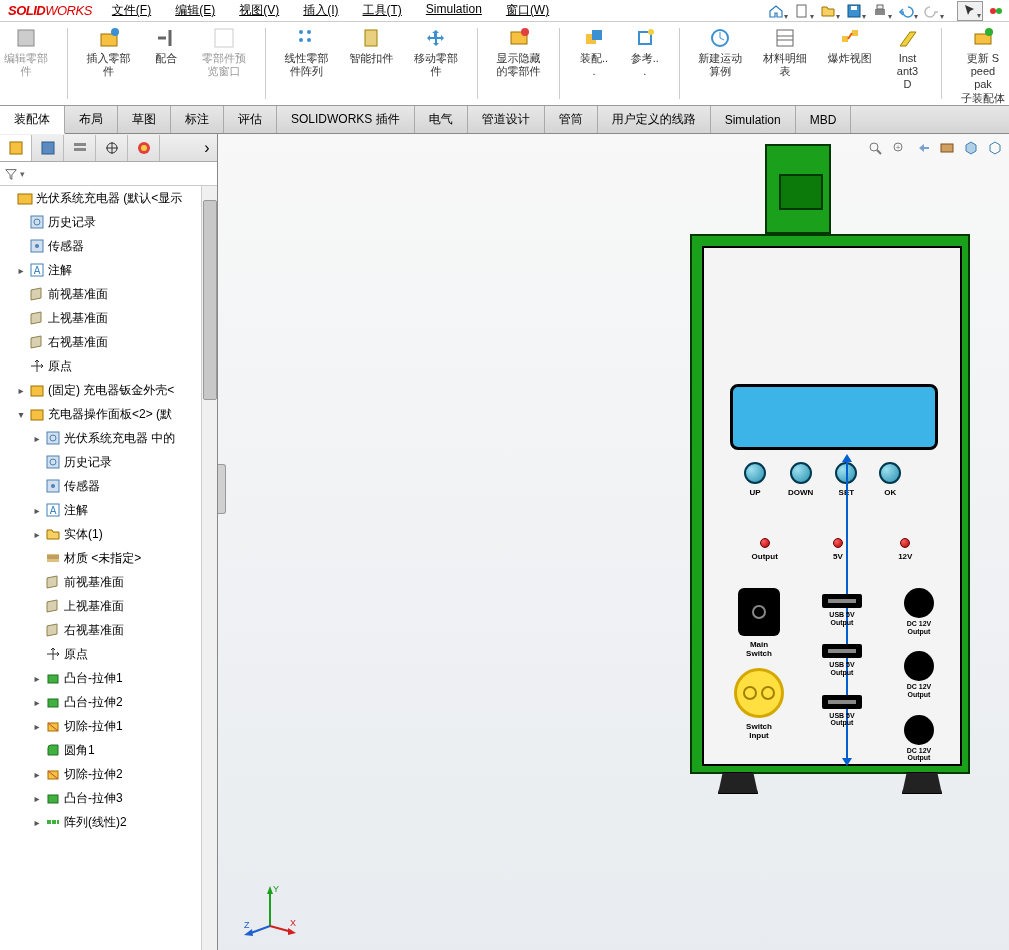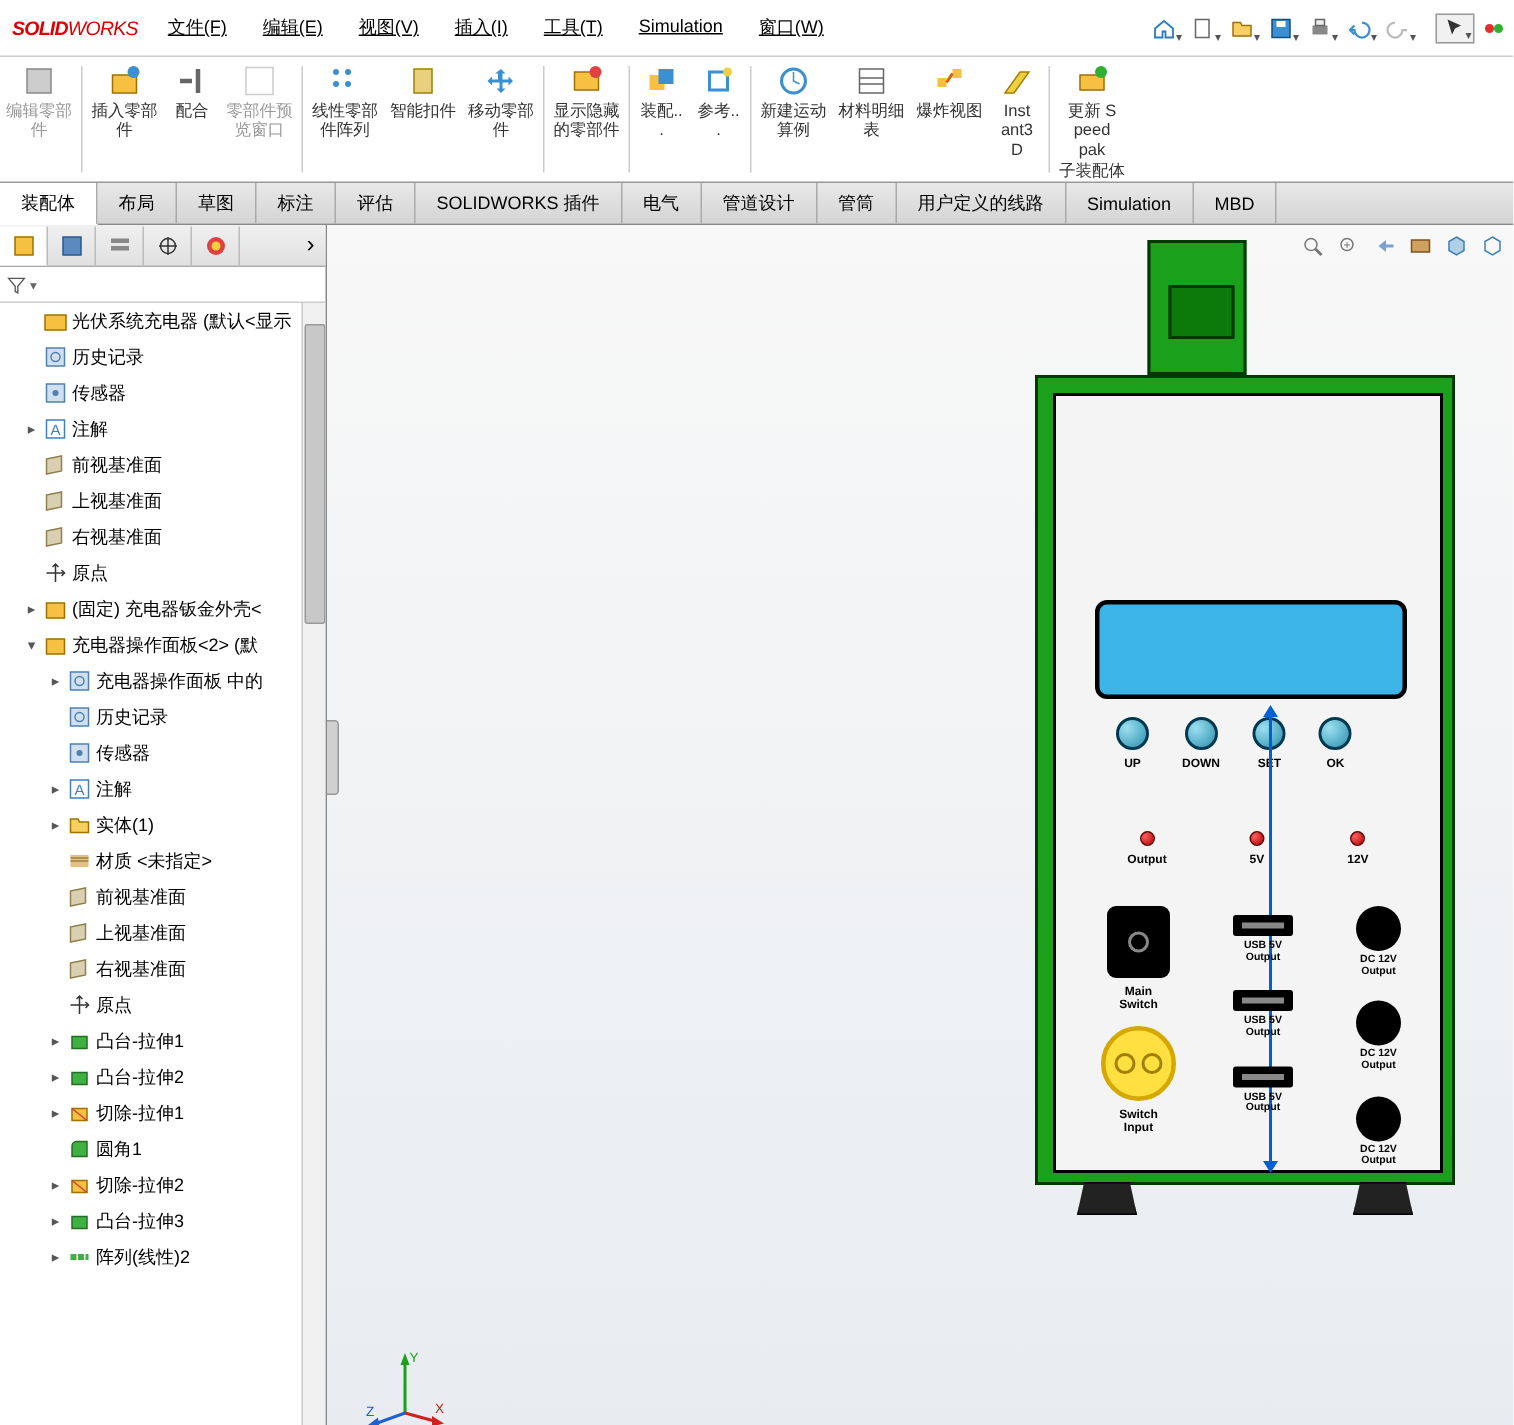--- a/index.html
+++ b/index.html
@@ -1,46 +1,46 @@
 <!DOCTYPE html>
 <html><head>
 <meta charset="utf-8">
 <style>
 *{box-sizing:border-box;margin:0;padding:0;font-family:"Microsoft YaHei",Arial,sans-serif;}
 body{width:1009px;height:950px;overflow:hidden;background:#fff;}
-.topbar{height:38px;display:flex;align-items:center;background:#fff;border-bottom:1px solid #ccc;font-size:12px;}
+.topbar{height:22px;display:flex;align-items:center;background:#fff;border-bottom:1px solid #ccc;font-size:12px;}
 .logo{color:#d00;font-weight:bold;font-size:13px;padding:0 8px;font-style:italic;letter-spacing:-0.5px;}
 .logo .w{color:#d00;font-weight:normal;}
 .menu{display:flex;}
 .menu-item{padding:20px 12px;cursor:pointer;text-decoration:underline;}
 .top-icons{margin-left:auto;display:flex;gap:0;align-items:center;}
 .top-icon{width:26px;height:20px;display:flex;align-items:center;justify-content:center;cursor:pointer;position:relative;}
 .top-icon svg{width:16px;height:16px;}
 .dd{font-size:8px;color:#555;position:absolute;right:1px;bottom:0;}
-.ribbon{height:84px;background:#fff;display:flex;border-bottom:1px solid #999;}
+.ribbon{height:84px;background:#fff;display:flex;border-bottom:1px solid #999;justify-content:space-between;}
 .ribbon-btn{display:flex;flex-direction:column;align-items:center;justify-content:flex-start;padding:4px 4px 2px;min-width:38px;font-size:11px;text-align:center;cursor:pointer;color:#333;}
 .ribbon-btn.disabled{color:#999;}
 .ribbon-btn .ic{width:24px;height:24px;margin-bottom:2px;display:flex;align-items:center;justify-content:center;}
 .ribbon-btn .lbl{line-height:1.2;}
 .ribbon-sep{width:1px;background:#ccc;margin:6px 2px;}
 .tabs{height:28px;background:linear-gradient(#e8e8e8,#d4d4d4);display:flex;align-items:stretch;font-size:12px;border-bottom:1px solid #888;}
 .tab{padding:6px 14px;border-right:1px solid #aaa;cursor:pointer;display:flex;align-items:center;}
 .tab.active{background:#fff;border-bottom:1px solid #fff;margin-bottom:-1px;}
 .main{display:flex;height:816px;}
 .left{width:218px;border-right:1px solid #888;display:flex;flex-direction:column;background:#fff;position:relative;}
 .left-tabs{height:28px;display:flex;align-items:center;background:linear-gradient(#f0f0f0,#e0e0e0);border-bottom:1px solid #aaa;}
 .ltab{width:32px;height:26px;display:flex;align-items:center;justify-content:center;border-right:1px solid #bbb;cursor:pointer;}
 .ltab.active{background:#fff;}
 .ltab.arrow{margin-left:auto;border:none;width:20px;}
 .filter{height:24px;display:flex;align-items:center;padding:2px 4px;border-bottom:1px solid #ccc;}
 .filter svg{width:14px;height:14px;}
 .tree{flex:1;overflow:hidden;font-size:12px;position:relative;}
 .tree-sb{position:absolute;right:0;top:0;width:16px;height:100%;background:#f0f0f0;border-left:1px solid #ccc;}
 .tree-sb-th{position:absolute;width:14px;left:1px;top:14px;height:200px;background:#c8c8c8;border:1px solid #999;border-radius:2px;}
-.tn{display:flex;align-items:center;height:24px;padding-left:16px;white-space:nowrap;cursor:pointer;}
+.tn{display:flex;align-items:center;height:24px;padding-left:4px;white-space:nowrap;cursor:pointer;}
 .tn .exp{width:10px;text-align:center;color:#555;font-size:10px;}
 .tn .ic{width:16px;height:16px;margin:0 3px;display:flex;align-items:center;justify-content:center;}
 .tn.d1{padding-left:16px;}
 .tn.d2{padding-left:32px;}
 .viewport{flex:1;position:relative;background:linear-gradient(#f8f8f8,#e8ecf0);}
 .vp-icons{position:absolute;top:4px;right:4px;display:flex;gap:4px;}
 .vp-icons .vi{width:20px;height:20px;cursor:pointer;display:flex;align-items:center;justify-content:center;}
 .triad{position:absolute;left:24px;bottom:12px;width:56px;height:56px;}
 .splitter{position:absolute;left:0;top:330px;width:8px;height:50px;background:#d0d0d0;border:1px solid #999;border-left:none;border-radius:0 3px 3px 0;}
 .device{position:absolute;left:440px;top:100px;padding-left:32px;}
@@ -448,21 +448,21 @@
           <span>充电器操作面板&lt;2&gt; (默</span>
         </div>
         <div class="tn d2">
           <span class="exp">▸</span>
           <span class="ic">
             <svg width="16" height="16">
               <rect x="2" y="2" width="12" height="12" fill="#d0e0f0" stroke="#5080b0"></rect>
               <circle cx="8" cy="8" r="3" fill="none" stroke="#5080b0"></circle>
             </svg>
           </span>
-          <span>充电器操作面板 中的</span>
+          <span>光伏系统充电器 中的</span>
         </div>
         <div class="tn d2">
           <span class="exp"></span>
           <span class="ic">
             <svg width="16" height="16">
               <rect x="2" y="2" width="12" height="12" fill="#d0e0f0" stroke="#5080b0"></rect>
               <circle cx="8" cy="8" r="3" fill="none" stroke="#5080b0"></circle>
             </svg>
           </span>
           <span>历史记录</span>

